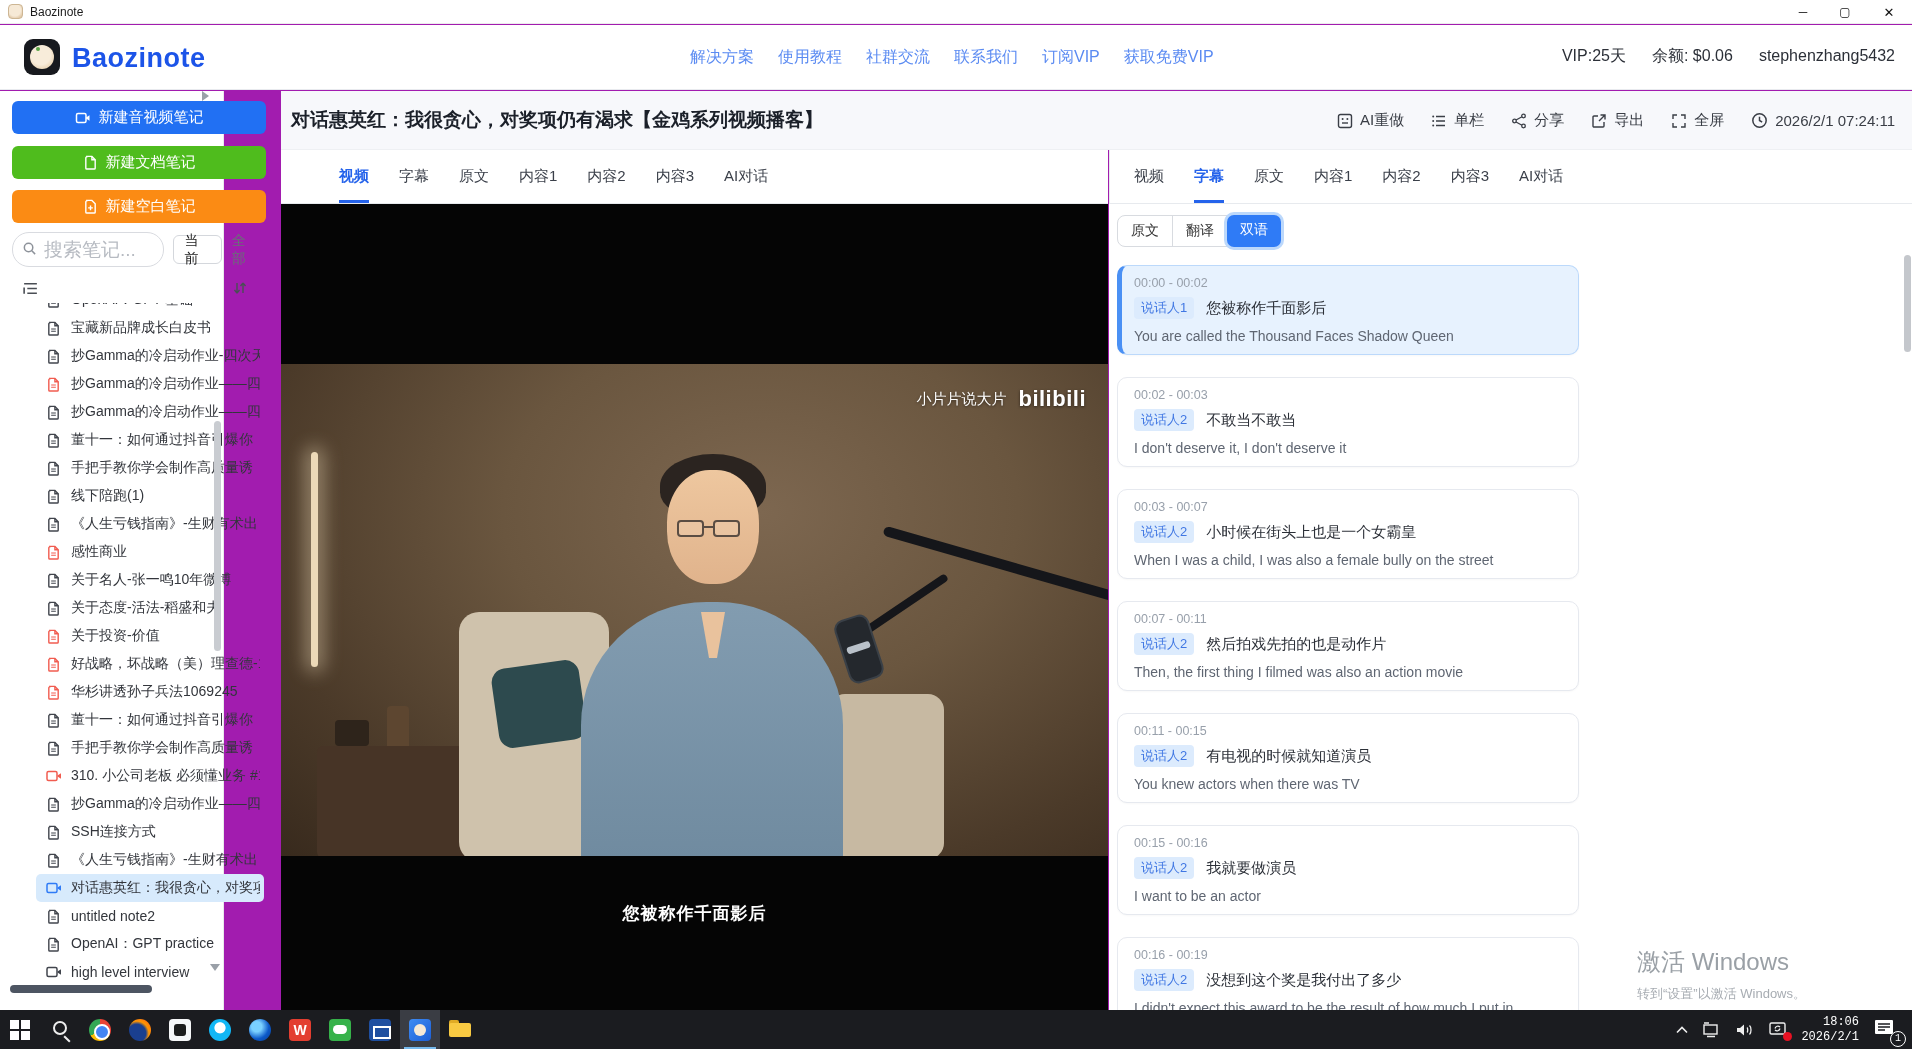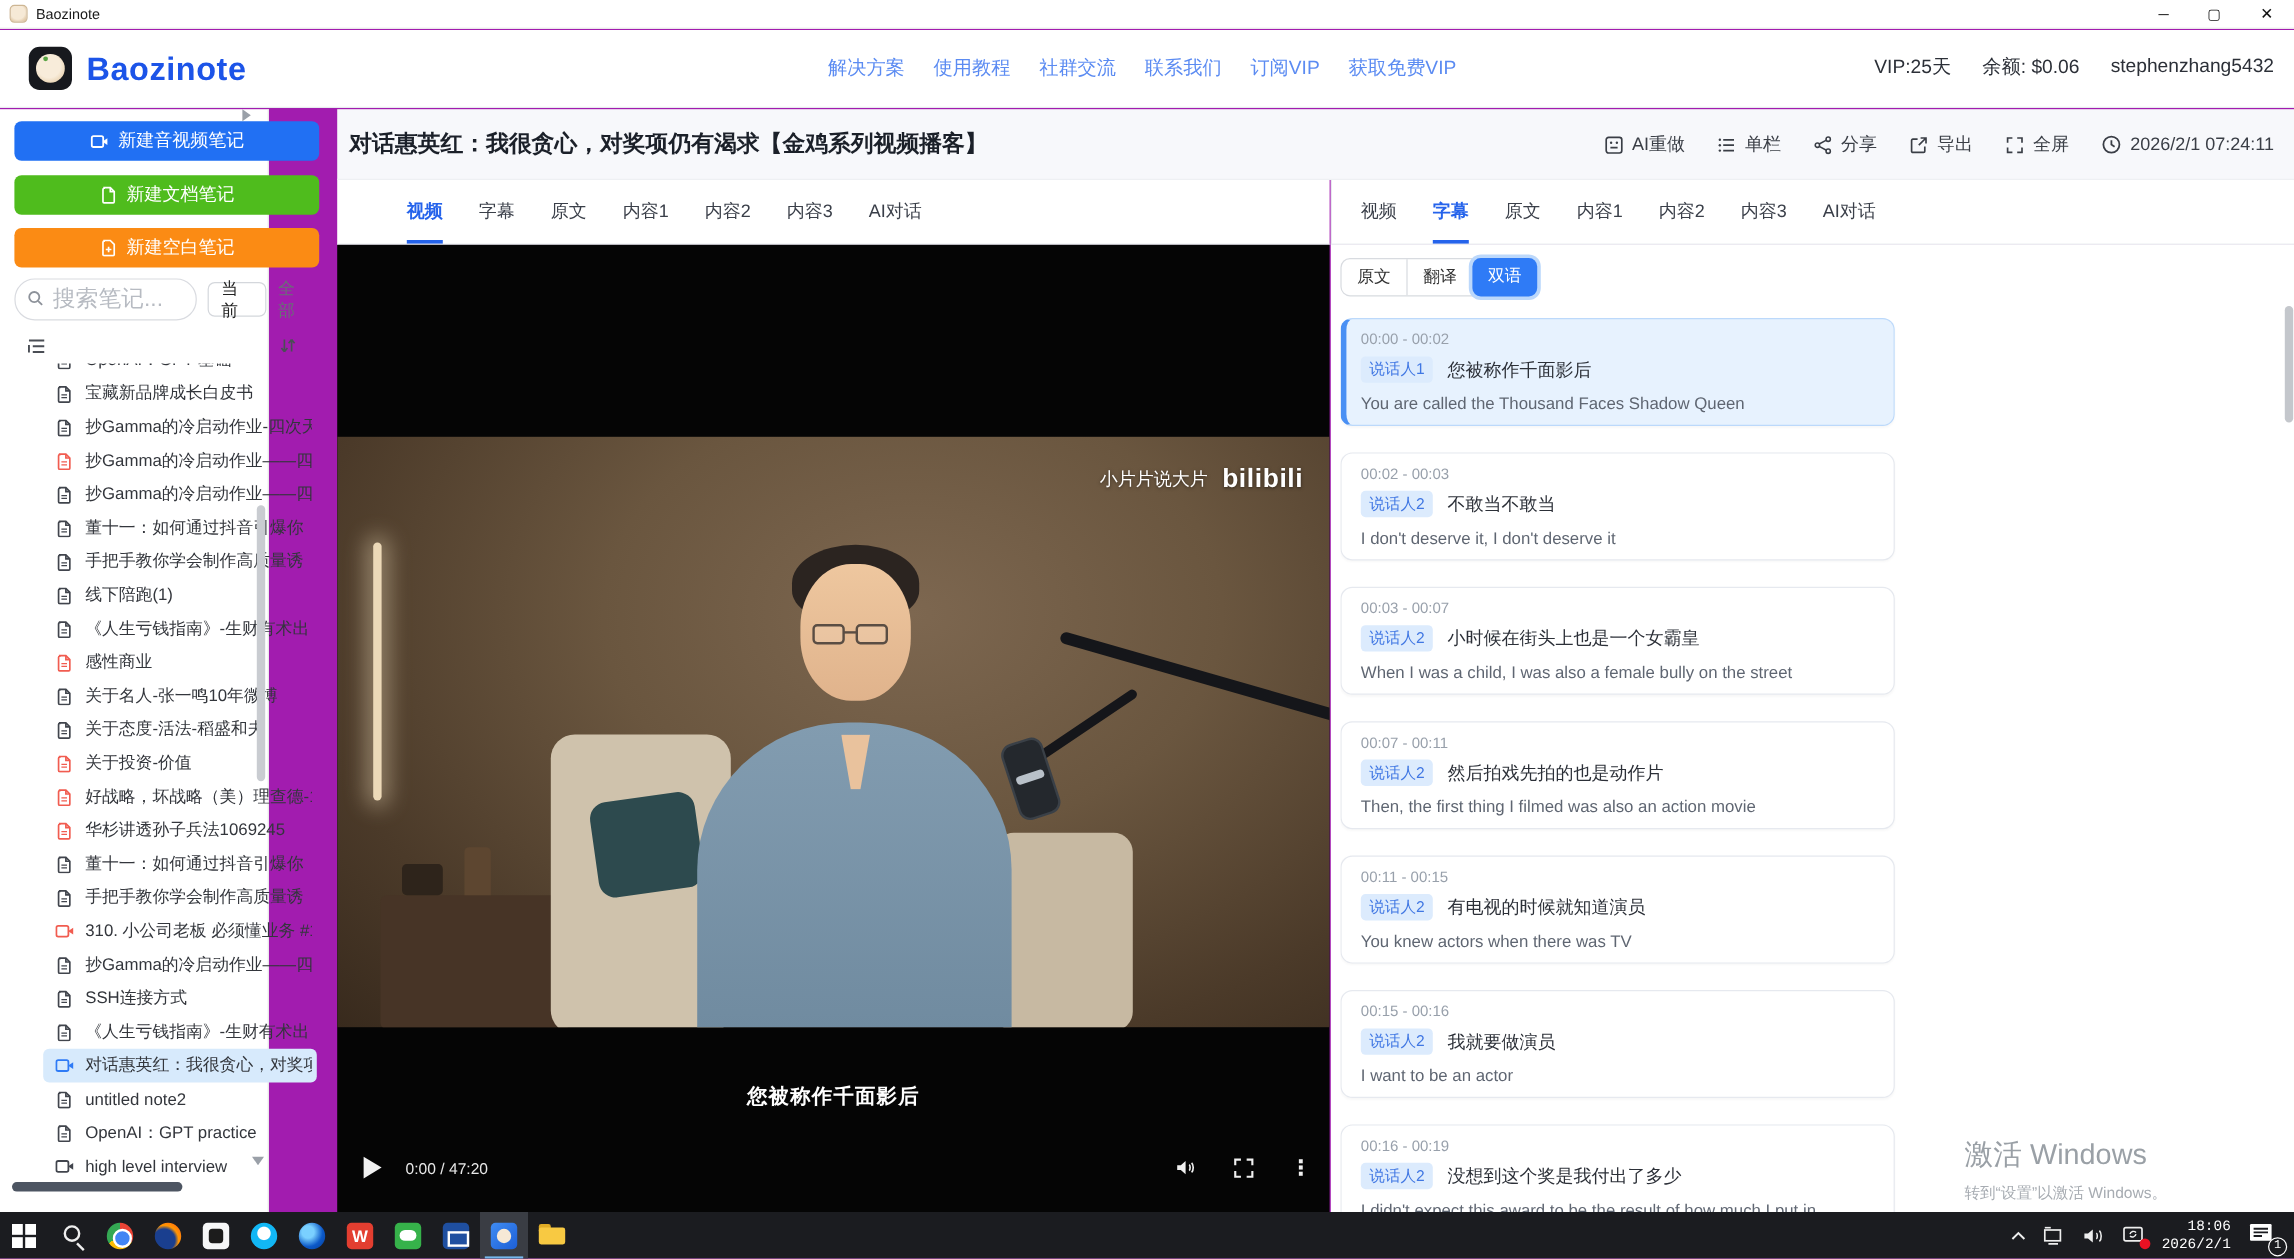--- a/index.html
+++ b/index.html
@@ -584,38 +584,20 @@
       <div class="bridge"></div>
       <div class="boom1"></div>
       <div class="boom2"></div>
       <div class="micbody"></div>
       <div class="bili">
         <span class="bili-cn">小片片说大片</span>
         <span class="bili-logo">bilibili</span>
       </div>
     </div>
     <div class="vcaption">您被称作千面影后</div>
-    <div class="vctrl">
-      <span class="playbtn"></span>
-      <span class="vtime">0:00 / 47:20</span>
-      <span class="vright">
-        <span class="vico">
-          <svg width="20" height="20" viewBox="0 0 20 20">
-              <path d="M3 8v4h3l4 3.5v-11L6 8H3z" fill="#f0f0f0"></path>
-              <path d="M13 7.5c1 .8 1 4.2 0 5M15 6c1.8 1.6 1.8 6.4 0 8" stroke="#f0f0f0" stroke-width="1.4" fill="none"></path>
-            </svg>
-        </span>
-        <span class="vico">
-          <svg width="19" height="19" viewBox="0 0 16 16">
-              <path d="M6 2H2v4M10 2h4v4M6 14H2v-4M10 14h4v-4" fill="none" stroke="#f0f0f0" stroke-width="1.5"></path>
-            </svg>
-        </span>
-        <span class="vico" style="color:#f0f0f0;font-size:18px;font-weight:700;">⋮</span>
-      </span>
-    </div>
   </div>
 
   <div class="rpanel">
     <div class="modes">
         <span class="mode">原文</span>
         <span class="mode">翻译</span>
         <span class="mode active">双语</span>
       </div>
     <div class="cards">
         <div class="sub-card active">

